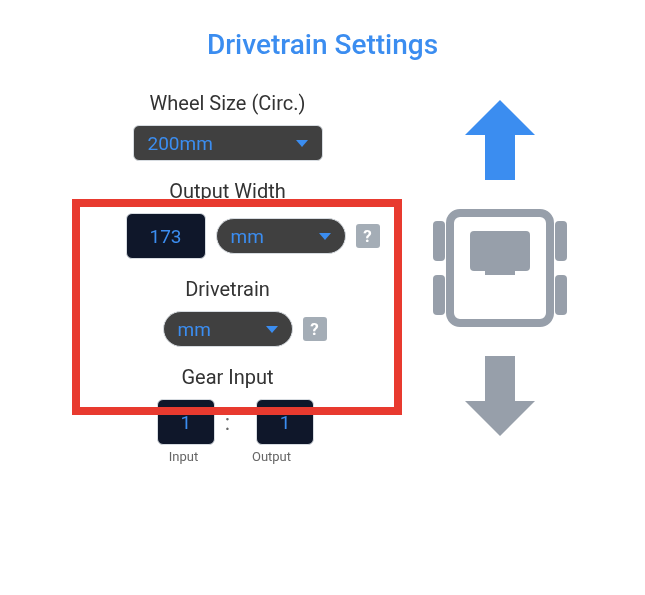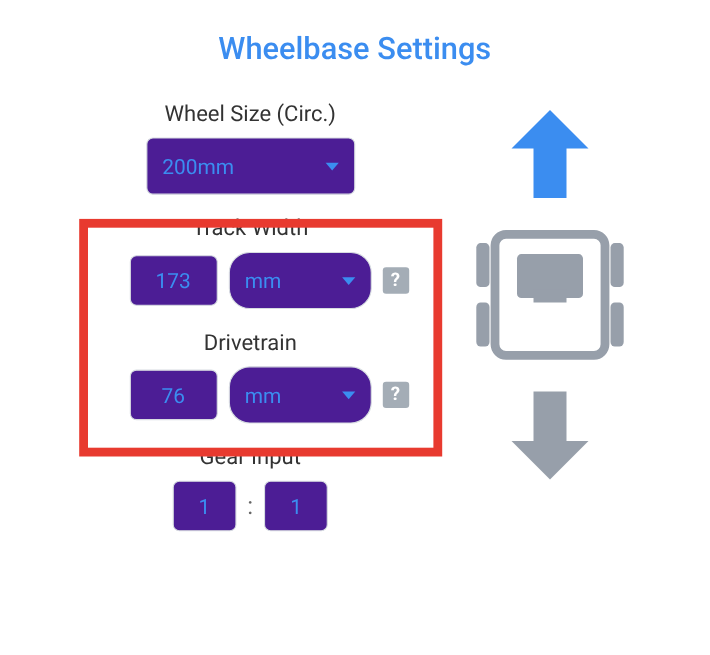--- a/index.html
+++ b/index.html
@@ -34,26 +34,26 @@
   }
   .section-label {
     color: #333;
     font-size: 20px;
     font-weight: 400;
     margin-bottom: 10px;
   }
   .dropdown {
     border: 1px solid #d7dce1;
     border-radius: 6px;
-    height: 52px;
+    height: 36px;
     display: flex;
     align-items: center;
     justify-content: space-between;
     padding: 0 14px;
-    background: #4c1d95;
+    background: #404040;
     cursor: pointer;
   }
   .dropdown.single { width: 190px; }
   .dropdown.unit { width: 130px; border-radius: 19px; }
   .dropdown-text {
     color: #3b8df0;
     font-size: 19px;
     font-weight: 400;
   }
   .caret {
@@ -66,21 +66,22 @@
   .input-box {
     border: 1px solid #d7dce1;
     border-radius: 6px;
     height: 46px;
     width: 80px;
     display: flex;
     align-items: center;
     justify-content: center;
     color: #3b8df0;
     font-size: 19px;
-    background: #4c1d95;
+    background: #0f172a;
+    margin-left: 16px;
   }
   .input-box.small { width: 58px; }
   .row {
     display: flex;
     flex-direction: row;
     align-items: center;
     gap: 10px;
     position: relative;
   }
   .help-icon {
@@ -140,69 +141,73 @@
     align-items: center;
     justify-content: flex-start;
     padding-top: 10px;
   }
   .arrow-svg { display: block; }
   .robot-svg { display: block; margin: 18px 0; }
 </style>
 </head>
 <body>
 
-<div class="title">Wheelbase Settings</div>
+<div class="title">Drivetrain Settings</div>
 
 <div class="content">
 
   <div class="left-col">
 
     <div class="section">
       <div class="section-label">Wheel Size (Circ.)</div>
       <div class="dropdown single">
         <span class="dropdown-text">200mm</span>
         <span class="caret"></span>
       </div>
     </div>
 
     <div class="section">
-      <div class="section-label">Track Width</div>
+      <div class="section-label">Output Width</div>
       <div class="row">
         <div class="input-box">173</div>
         <div class="dropdown unit">
           <span class="dropdown-text">mm</span>
           <span class="caret"></span>
         </div>
         <div class="help-wrap">
           <div class="help-icon">?</div>
         </div>
       </div>
     </div>
 
     <div class="section">
       <div class="section-label">Drivetrain</div>
       <div class="row">
-        <div class="input-box">76</div>
         <div class="dropdown unit">
           <span class="dropdown-text">mm</span>
           <span class="caret"></span>
         </div>
         <div class="help-wrap">
           <div class="help-icon">?</div>
         </div>
       </div>
     </div>
 
     <div class="section">
       <div class="section-label">Gear Input</div>
       <div class="ratio-row">
         <div class="input-box small">1</div>
         <span class="colon">:</span>
         <div class="input-box small">1</div>
       </div>
+      <div class="sub-row">
+        <div class="sublabel">Input</div>
+        <div class="sublabel spacer"></div>
+        <div class="sublabel">Output</div>
+      </div>
     </div>
 
     <div class="highlight-box"></div>
   </div>
 
   <div class="right-col">
 
     <svg class="arrow-svg" width="80" height="90" viewBox="0 0 80 90">
       <polygon points="40,5 75,40 55,40 55,85 25,85 25,40 5,40" fill="#3b8df0"></polygon>
     </svg>

